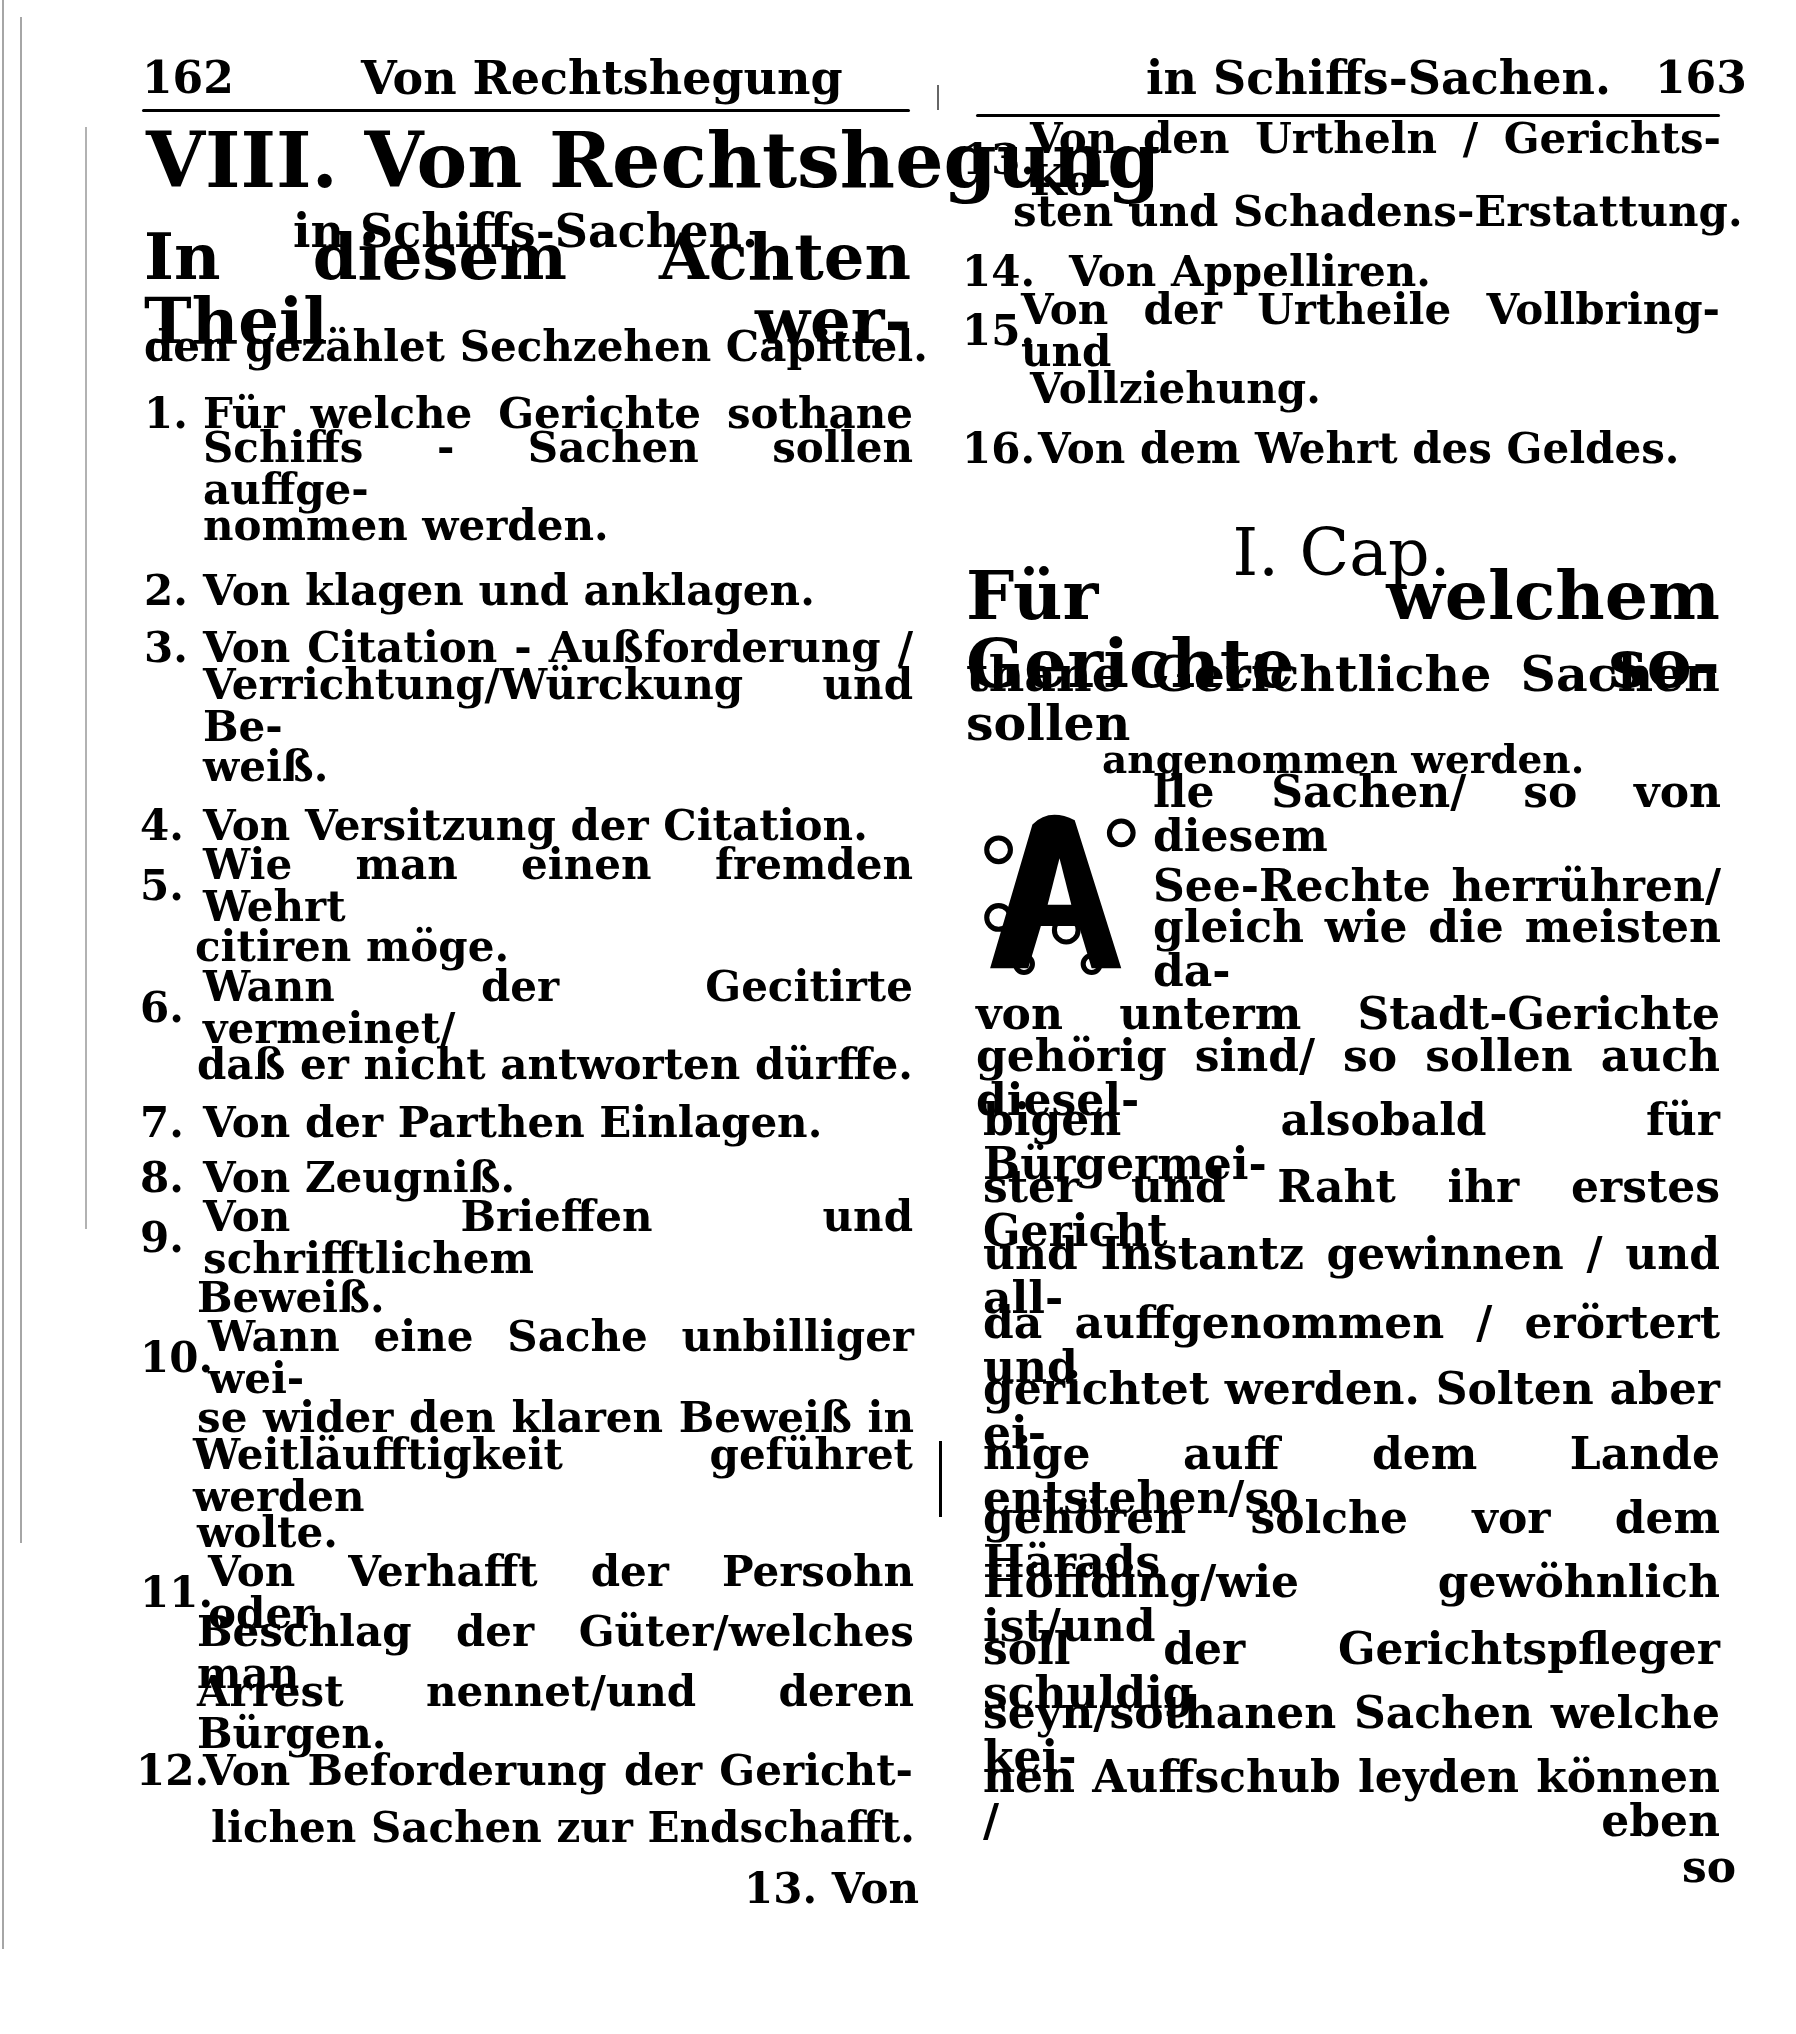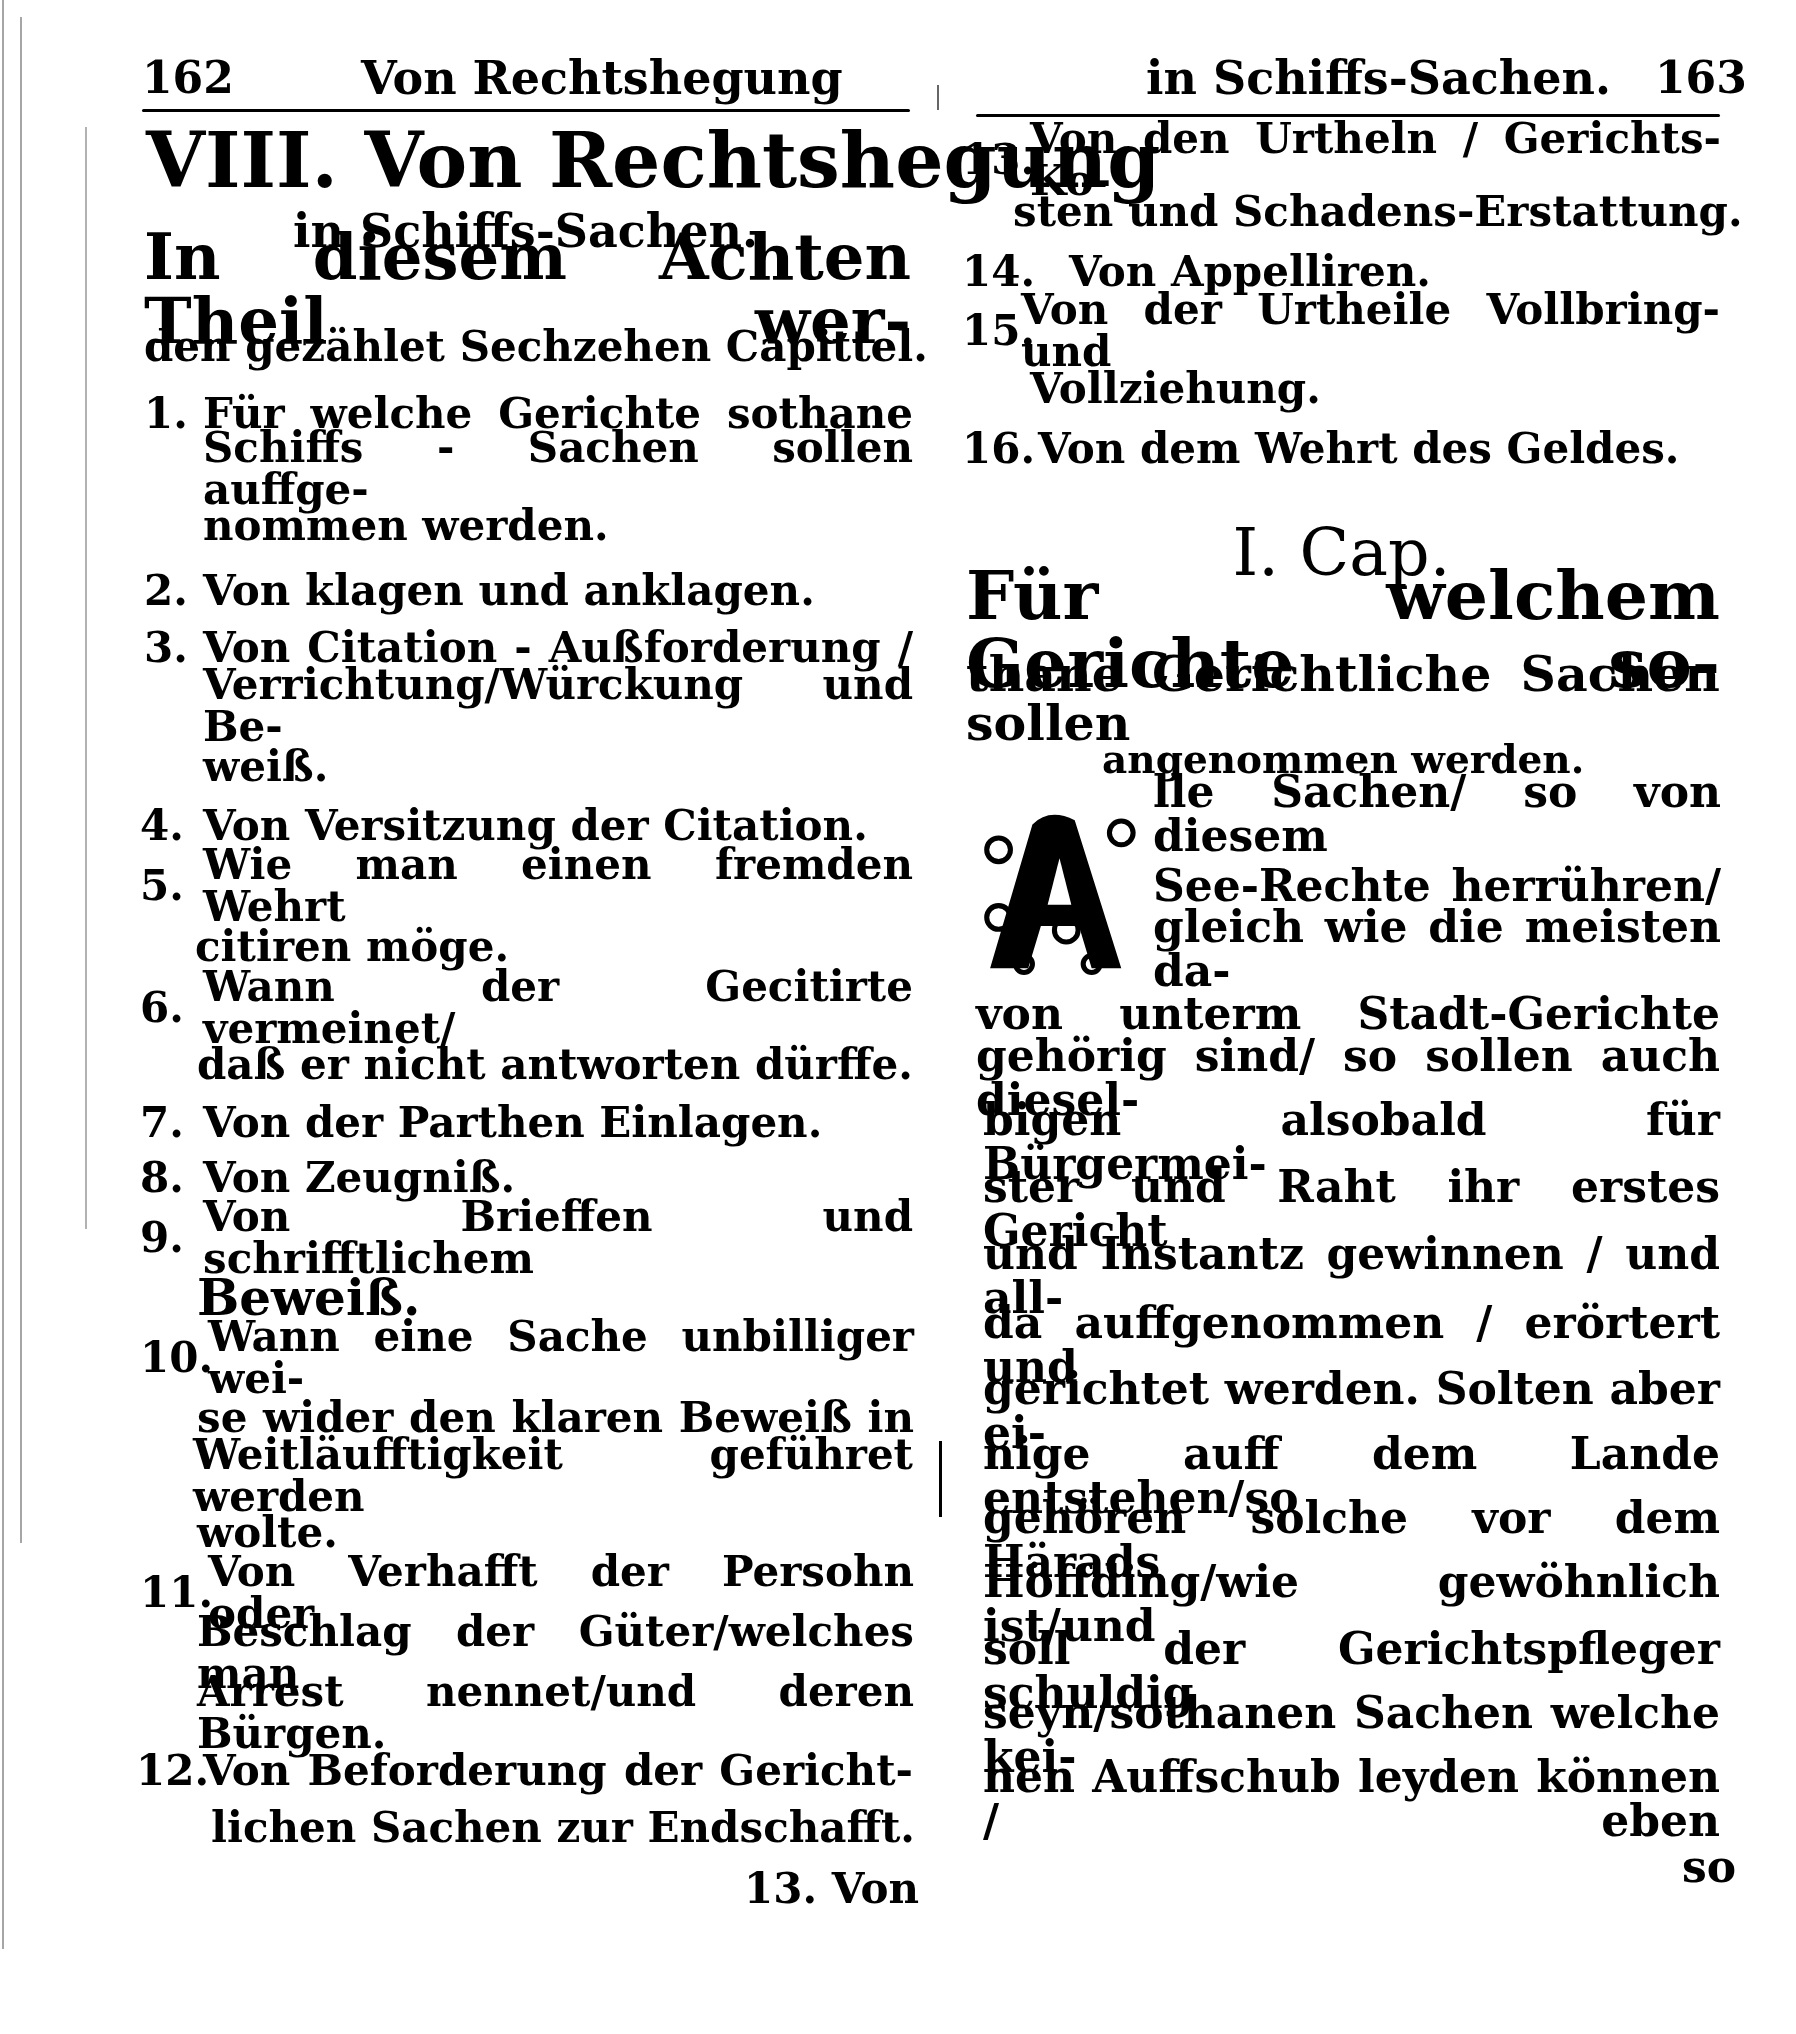--- a/index.html
+++ b/index.html
@@ -61,21 +61,21 @@
     <span class="ln" style="left:197px;top:1065px;font-size:42px;">daß er nicht antworten dürffe.</span>
 
     <span class="ln" style="left:140px;top:1123px;font-size:42px;">7.</span>
     <span class="ln" style="left:203px;top:1123px;font-size:42px;">Von der Parthen Einlagen.</span>
 
     <span class="ln" style="left:140px;top:1178px;font-size:42px;">8.</span>
     <span class="ln" style="left:203px;top:1178px;font-size:42px;">Von Zeugniß.</span>
 
     <span class="ln" style="left:140px;top:1238px;font-size:42px;">9.</span>
     <div class="ln just" style="left:203px;top:1238px;width:710px;font-size:42px;">Von Brieffen und schrifftlichem</div>
-    <span class="ln" style="left:197px;top:1298px;font-size:50px;text-align:center;">Beweiß.</span>
+    <span class="ln" style="left:197px;top:1298px;font-size:42px;text-align:center;">Beweiß.</span>
 
     <span class="ln" style="left:140px;top:1358px;font-size:42px;">10.</span>
     <div class="ln just" style="left:208px;top:1358px;width:706px;font-size:42px;">Wann eine Sache unbilliger wei-</div>
     <div class="ln just" style="left:197px;top:1418px;width:717px;font-size:42px;">se wider den klaren Beweiß in</div>
     <div class="ln just" style="left:193px;top:1476px;width:720px;font-size:42px;">Weitläufftigkeit geführet werden</div>
     <span class="ln" style="left:197px;top:1533px;font-size:42px;">wolte.</span>
 
     <span class="ln" style="left:140px;top:1593px;font-size:42px;">11.</span>
     <div class="ln just" style="left:208px;top:1593px;width:706px;font-size:42px;">Von Verhafft der Persohn oder</div>
     <div class="ln just" style="left:197px;top:1653px;width:717px;font-size:42px;">Beschlag der Güter/welches man</div>

